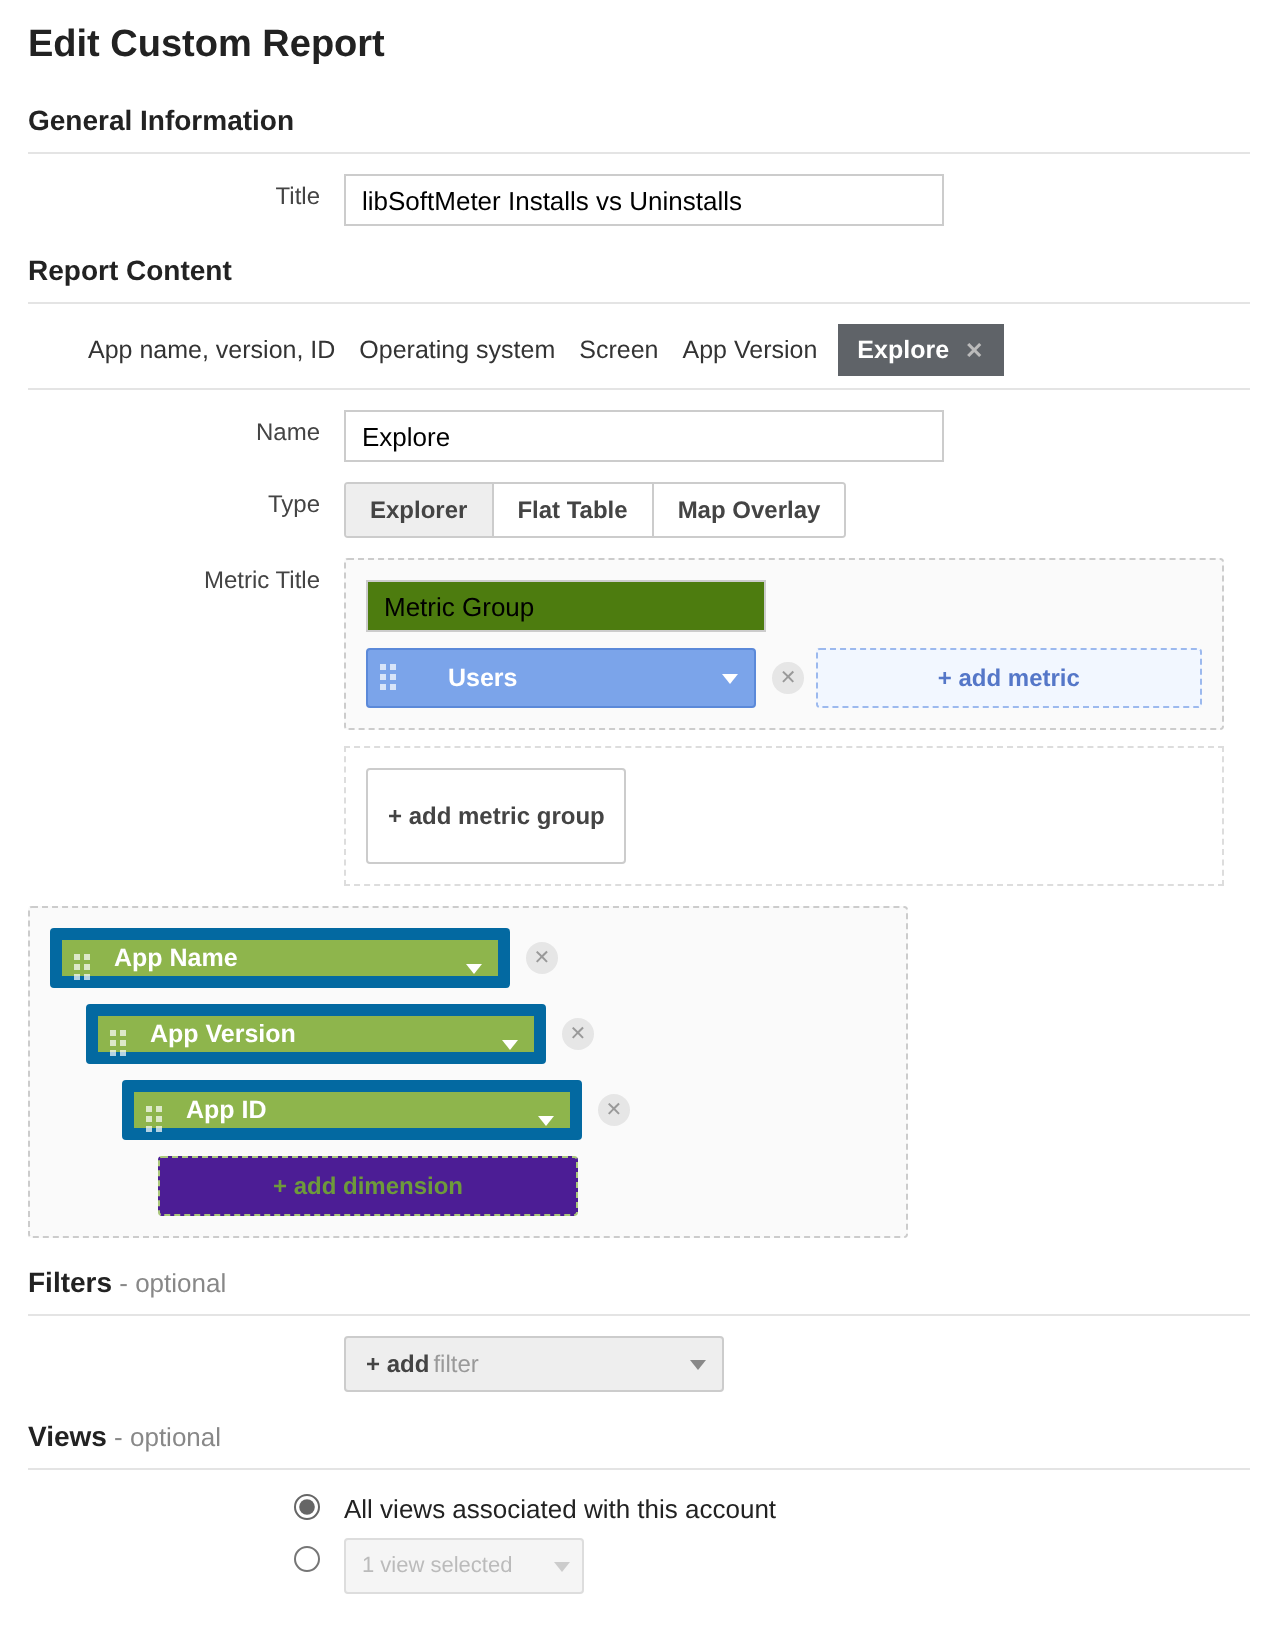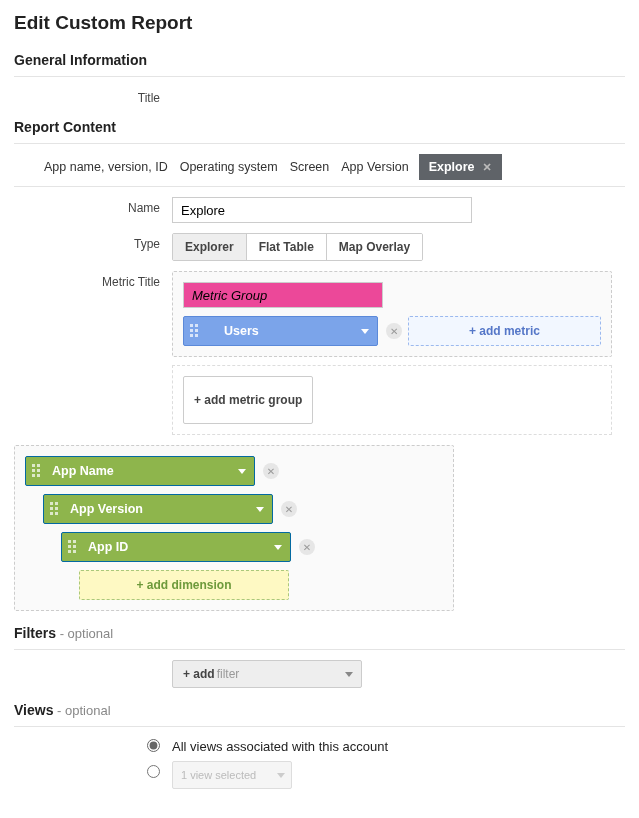--- a/index.html
+++ b/index.html
@@ -71,41 +71,41 @@
   .chip-row { display: flex; align-items: center; margin-top: 8px; }
 
   .add-metric-btn {
     width: 200px; height: 30px; border: 1px dashed #9cb9ee; background:#f2f7ff;
     color: #5577c8; font-weight: bold; font-size: 12px; border-radius: 2px;
     display: inline-flex; align-items: center; justify-content: center; cursor: pointer;
     margin-left: 6px;
   }
 
   .panel input.metric-group-name {
-    width: 200px; height: 26px; border:1px solid #ccc; padding:0 8px; font-size:13px; background:#ec4899;font-style:italic;
+    width: 200px; height: 26px; border:1px solid #ccc; padding:0 8px; font-size:13px; background:#4d7c0f;
   }
 
   .add-group-btn {
     border:1px solid #ccc; background:#fff; padding:16px 10px; font-size:12px; font-weight:bold; color:#444; cursor:pointer; border-radius:2px;
   }
   .group-outer { border:1px dashed #ddd; padding:10px; width:440px; background:#fff; margin-top:8px;}
 
   
   .dim-chip {
     display:inline-flex; align-items:center;
-    height:30px; width:230px; background:#8eb54c; border:1px solid #0369a1; border-radius:2px;
+    height:30px; width:230px; background:#8eb54c; border:6px solid #0369a1; border-radius:2px;
     color:#fff; font-weight:bold; font-size:12.5px; position:relative;
     padding-left:26px; padding-right:24px; cursor:pointer;
   }
   .dim-chip .grip { position:absolute; left:6px; top:7px; width:10px; height:16px; display:grid; grid-template-columns:3px 3px; grid-auto-rows:3px; gap:2px;}
   .dim-chip .grip i { background:rgba(255,255,255,0.7); width:3px; height:3px; display:block;}
   .dim-chip .caret { position:absolute; right:8px; top:12px; width:0;height:0;border-left:4px solid transparent;border-right:4px solid transparent;border-top:5px solid #fff;}
   .dim-row { display:flex; align-items:center; margin-bottom:8px;}
   .add-dim-btn {
-    width:210px; height:30px; border:1px dashed #aac87b; background:#fef9c3; color:#6e9a3b; font-weight:bold; font-size:12px;
+    width:210px; height:30px; border:1px dashed #aac87b; background:#4c1d95; color:#6e9a3b; font-weight:bold; font-size:12px;
     display:inline-flex; align-items:center; justify-content:center; border-radius:2px; cursor:pointer;
   }
 
   
   .filter-select {
     width:190px; height:28px; border:1px solid #ccc; background:#eee; display:inline-flex; align-items:center;
     padding:0 10px; font-size:12px; color:#555; position:relative; cursor:pointer; border-radius:2px;
   }
   .filter-select .fcaret { position:absolute; right:8px; top:11px; width:0;height:0;border-left:4px solid transparent;border-right:4px solid transparent;border-top:5px solid #888;}
   .filter-select b{ color:#444; font-weight:bold;}
@@ -123,20 +123,23 @@
 </style>
 </head>
 <body>
 
 <h1>Edit Custom Report</h1>
 
 <h2>General Information</h2>
 <hr class="sep">
 <div class="row">
   <div class="label-col">Title</div>
+  <div class="field-col">
+    <input type="text" class="text-input wide" value="libSoftMeter Installs vs Uninstalls" style="">
+  </div>
 </div>
 
 <h2>Report Content</h2>
 <hr class="sep">
 
 <div class="tabs">
   <span class="tab">App name, version, ID</span>
   <span class="tab">Operating system</span>
   <span class="tab">Screen</span>
   <span class="tab">App Version</span>

